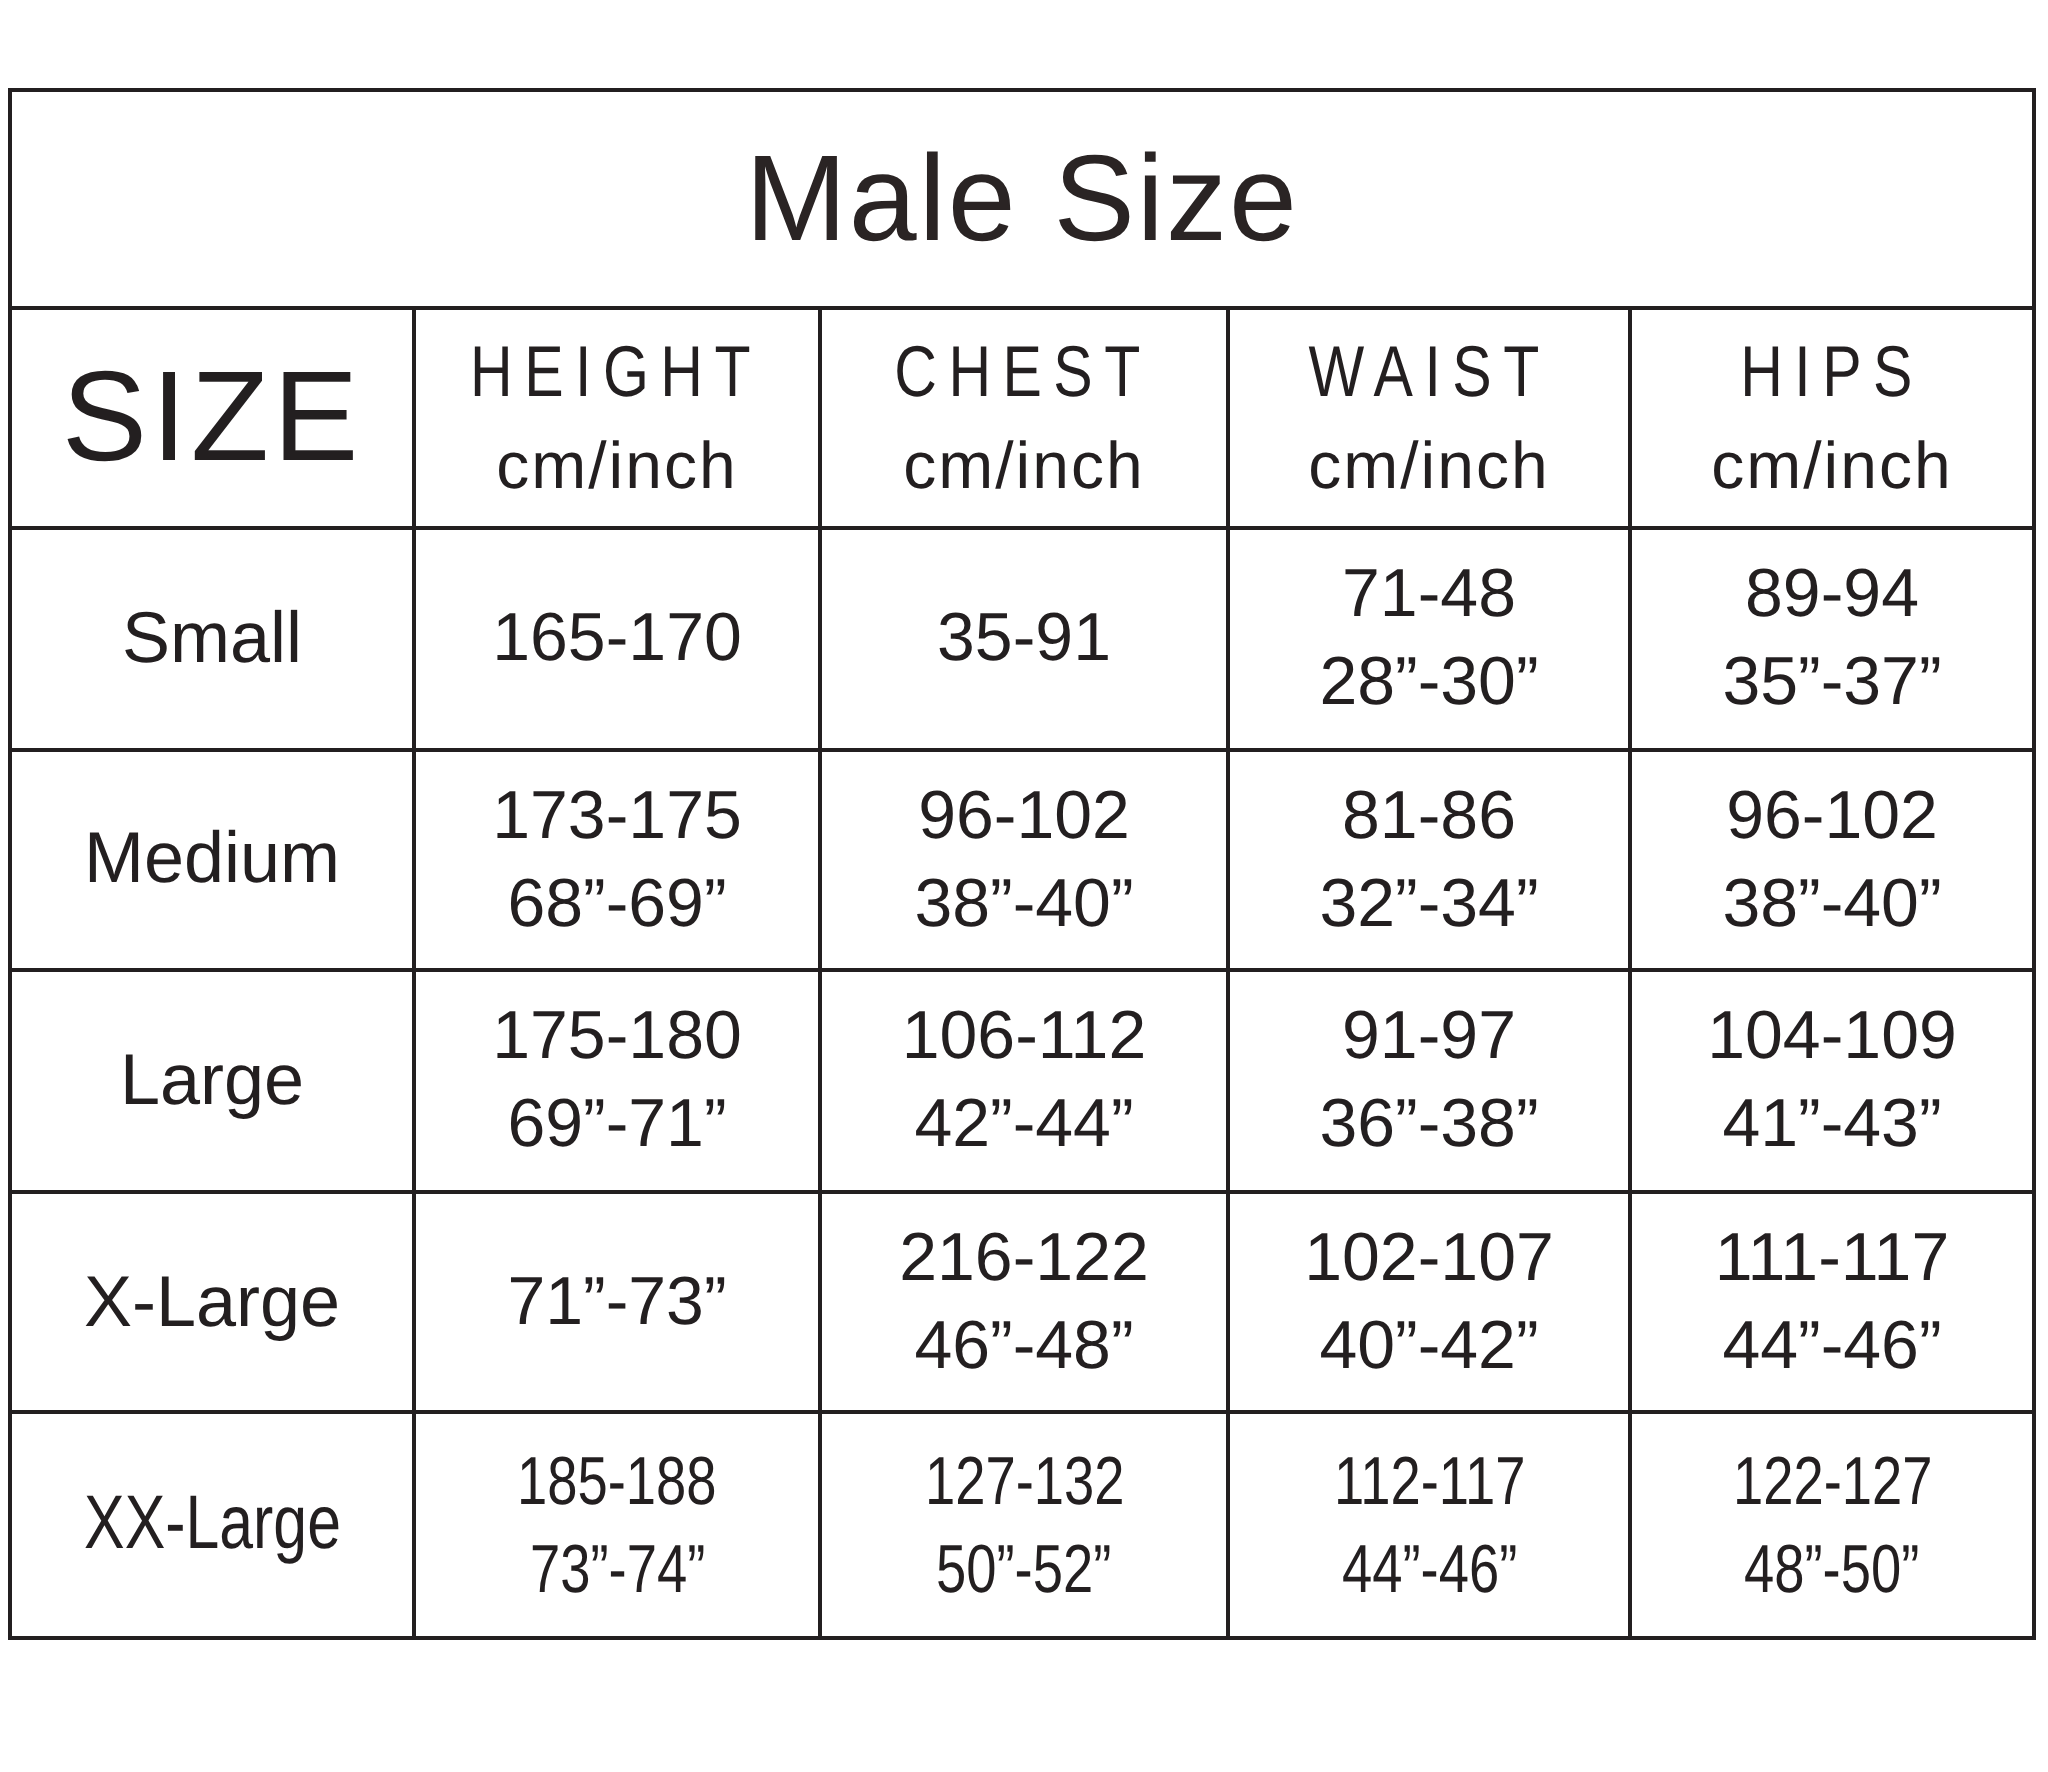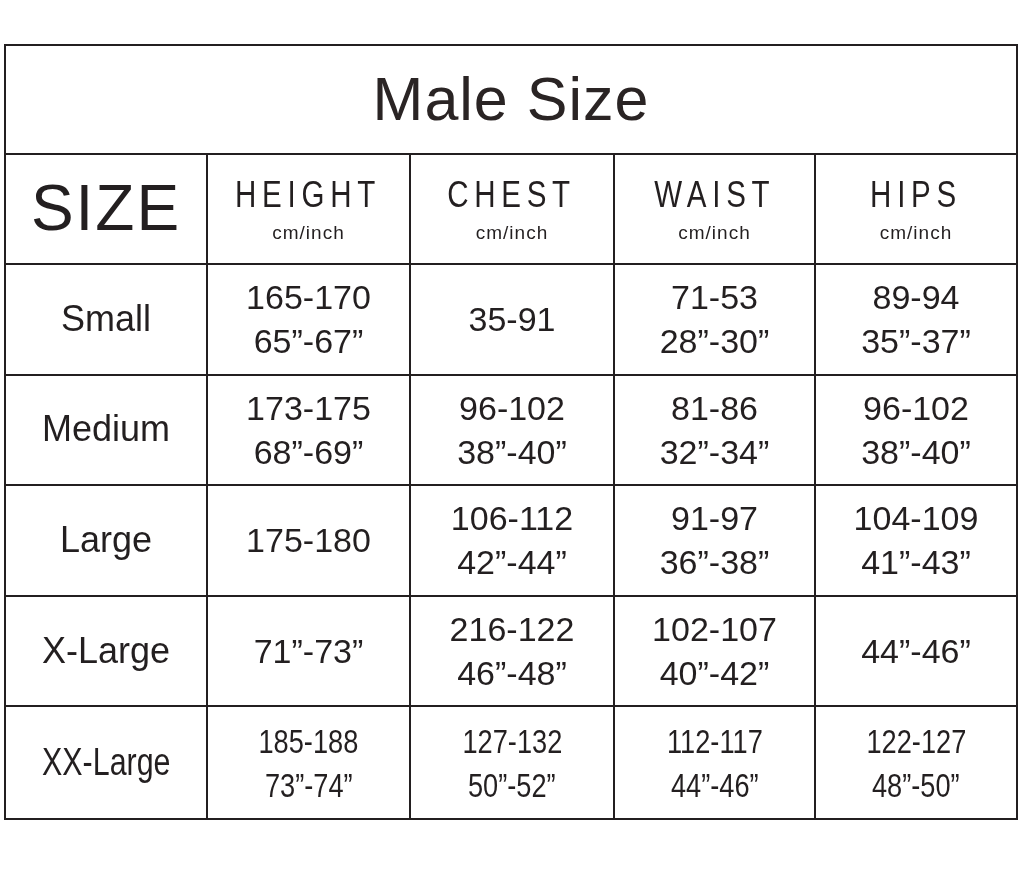--- a/index.html
+++ b/index.html
@@ -55,21 +55,21 @@
   }
   .hlabel {
     display: block;
     font-size: 36px;
     letter-spacing: 7px;
     transform: scaleX(0.82);
     white-space: nowrap;
   }
   .hunit {
     display: block;
-    font-size: 19px;
+    font-size: 33px;
     letter-spacing: 1px;
     margin-top: 2px;
   }
   .size-name { font-size: 36px; }
   .cm, .in {
     display: block;
     font-size: 34px;
     white-space: nowrap;
   }
   
@@ -106,27 +106,26 @@
     <div class="cell no-r">
       <span class="hlabel">HIPS</span>
       <span class="hunit">cm/inch</span>
     </div>
 
     <div class="cell size-cell">
       <span class="size-name">Small</span>
     </div>
     <div class="cell">
       <span class="cm">165-170</span>
-      <span class="in">65”-67”</span>
     </div>
     <div class="cell">
       <span class="cm">35-91</span>
     </div>
     <div class="cell">
-      <span class="cm">71-53</span>
+      <span class="cm">71-48</span>
       <span class="in">28”-30”</span>
     </div>
     <div class="cell no-r">
       <span class="cm">89-94</span>
       <span class="in">35”-37”</span>
     </div>
 
     <div class="cell size-cell">
       <span class="size-name">Medium</span>
     </div>
@@ -145,20 +144,21 @@
     <div class="cell no-r">
       <span class="cm">96-102</span>
       <span class="in">38”-40”</span>
     </div>
 
     <div class="cell size-cell">
       <span class="size-name">Large</span>
     </div>
     <div class="cell">
       <span class="cm">175-180</span>
+      <span class="in">69”-71”</span>
     </div>
     <div class="cell">
       <span class="cm">106-112</span>
       <span class="in">42”-44”</span>
     </div>
     <div class="cell">
       <span class="cm">91-97</span>
       <span class="in">36”-38”</span>
     </div>
     <div class="cell no-r">
@@ -174,20 +174,21 @@
     </div>
     <div class="cell">
       <span class="cm">216-122</span>
       <span class="in">46”-48”</span>
     </div>
     <div class="cell">
       <span class="cm">102-107</span>
       <span class="in">40”-42”</span>
     </div>
     <div class="cell no-r">
+      <span class="cm">111-117</span>
       <span class="in">44”-46”</span>
     </div>
 
     <div class="cell size-cell cond no-b">
       <span class="size-name">XX-Large</span>
     </div>
     <div class="cell cond no-b">
       <span class="cm">185-188</span>
       <span class="in">73”-74”</span>
     </div>

